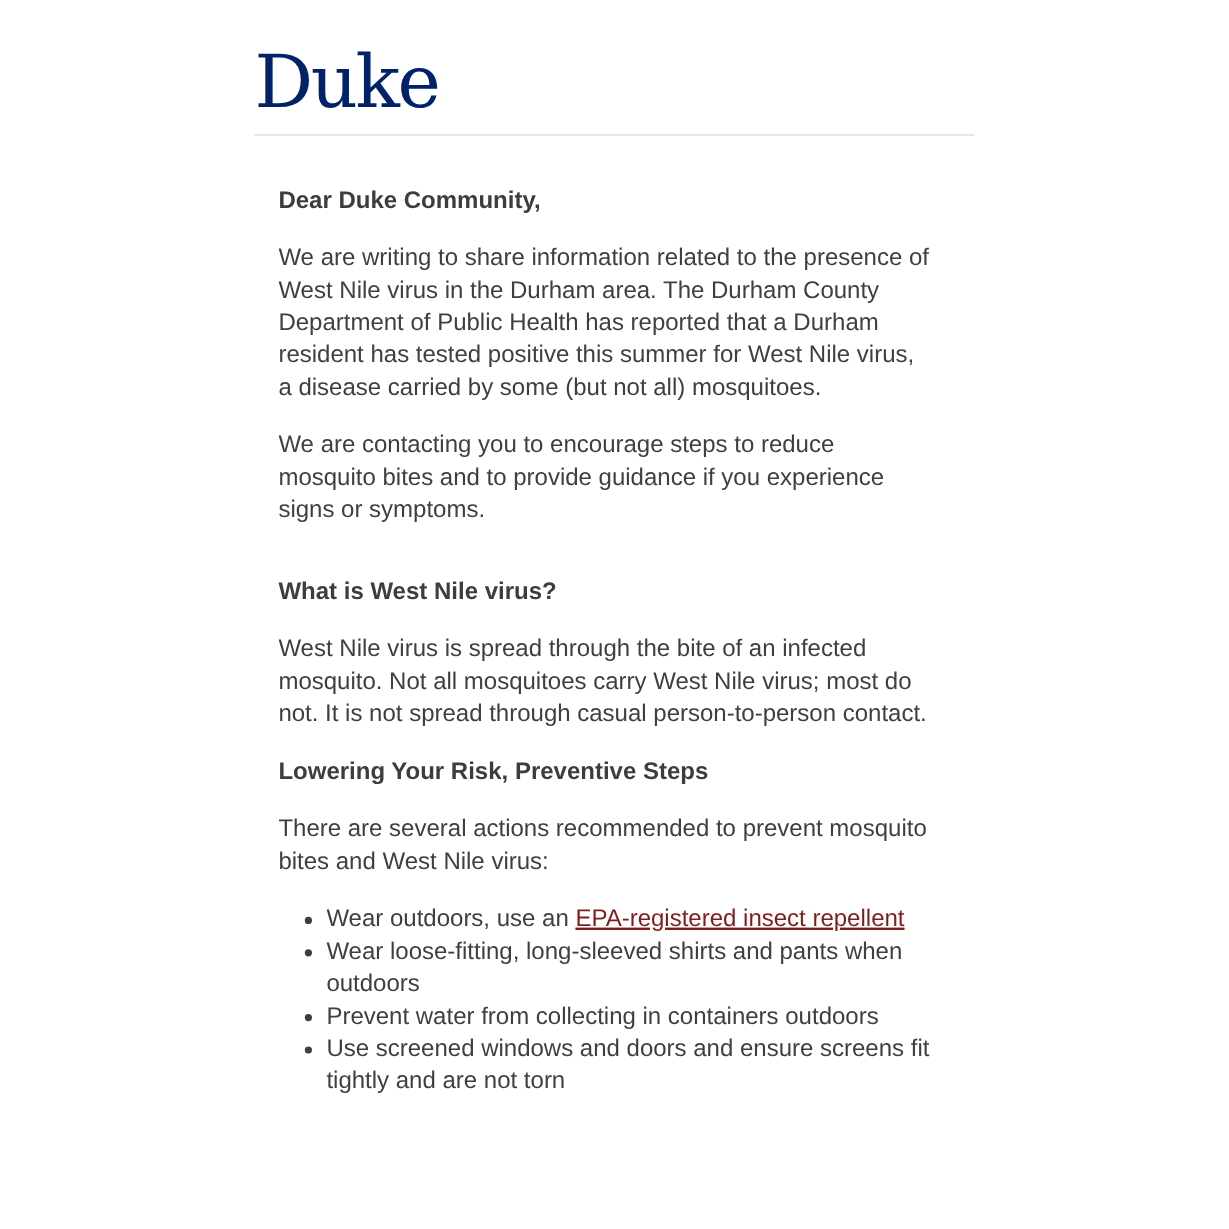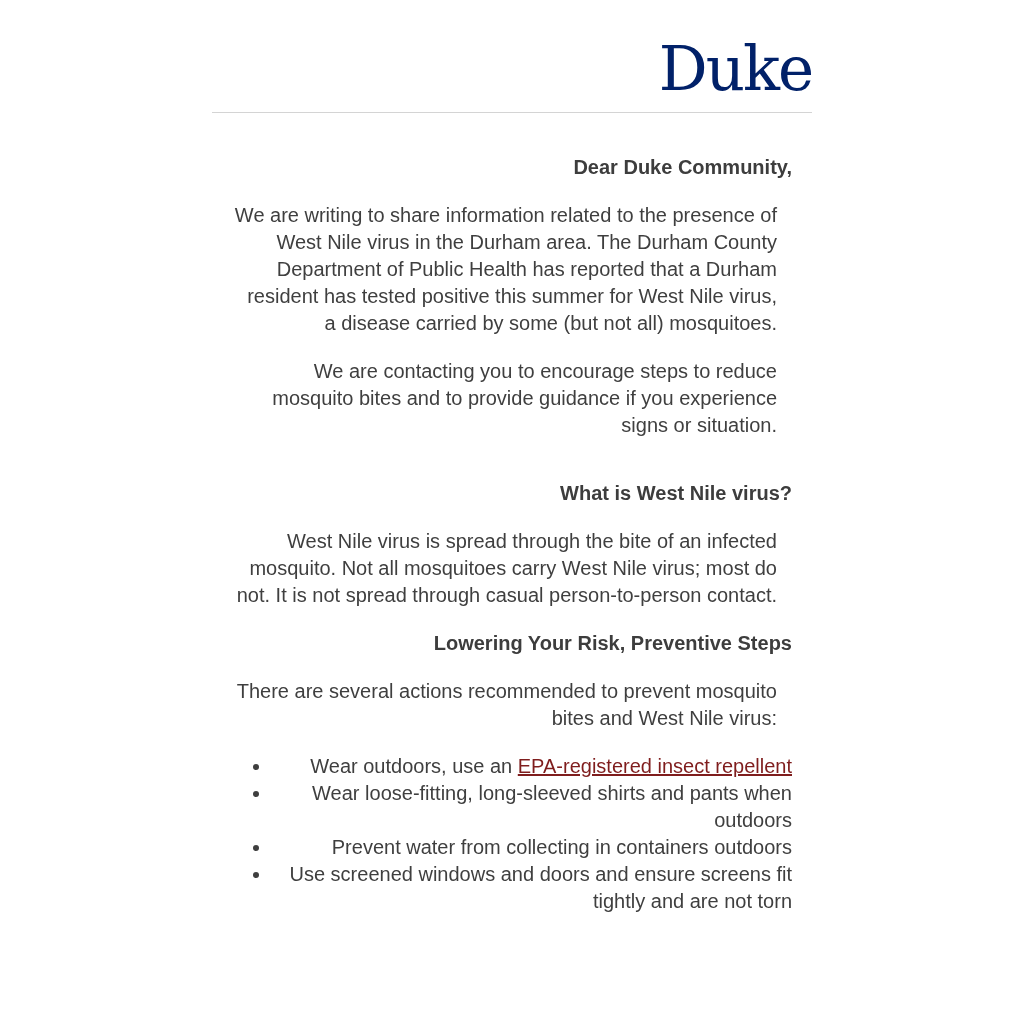--- a/index.html
+++ b/index.html
@@ -9,21 +9,20 @@
     height: 1024px;
     overflow: hidden;
     background: #ffffff;
     font-family: "Liberation Sans", "DejaVu Sans", sans-serif;
   }
   .page {
     width: 1024px;
     height: 1024px;
     overflow: hidden;
     background: #ffffff;
-    text-align: right;
   }
   .email {
     width: 600px;
     margin-left: 212px;
     padding-top: 38px;
   }
   .logo {
     font-family: "DejaVu Serif", "Liberation Serif", serif;
     font-size: 61px;
     line-height: 1.0;
@@ -75,21 +74,21 @@
 
     <hr class="rule">
 
     <div class="body-copy">
 
       <p class="heading">Dear Duke Community,</p>
 
       <p class="para">We are writing to share information related to the presence of West Nile virus in the Durham area. The Durham County Department of Public Health has reported that a Durham resident has tested positive this summer for West Nile virus, a disease carried by some (but not all) mosquitoes.</p>
 
 
-      <p class="para">We are contacting you to encourage steps to reduce mosquito bites and to provide guidance if you experience signs or situation.</p>
+      <p class="para">We are contacting you to encourage steps to reduce mosquito bites and to provide guidance if you experience signs or symptoms.</p>
 
       <p class="heading spaced">What is West Nile virus?</p>
 
       <p class="para">West Nile virus is spread through the bite of an infected mosquito. Not all mosquitoes carry West Nile virus; most do not. It is not spread through casual person-to-person contact.</p>
 
       <p class="heading">Lowering Your Risk, Preventive Steps</p>
 
       <p class="para">There are several actions recommended to prevent mosquito bites and West Nile virus:</p>
 
       <ul class="bullets">

